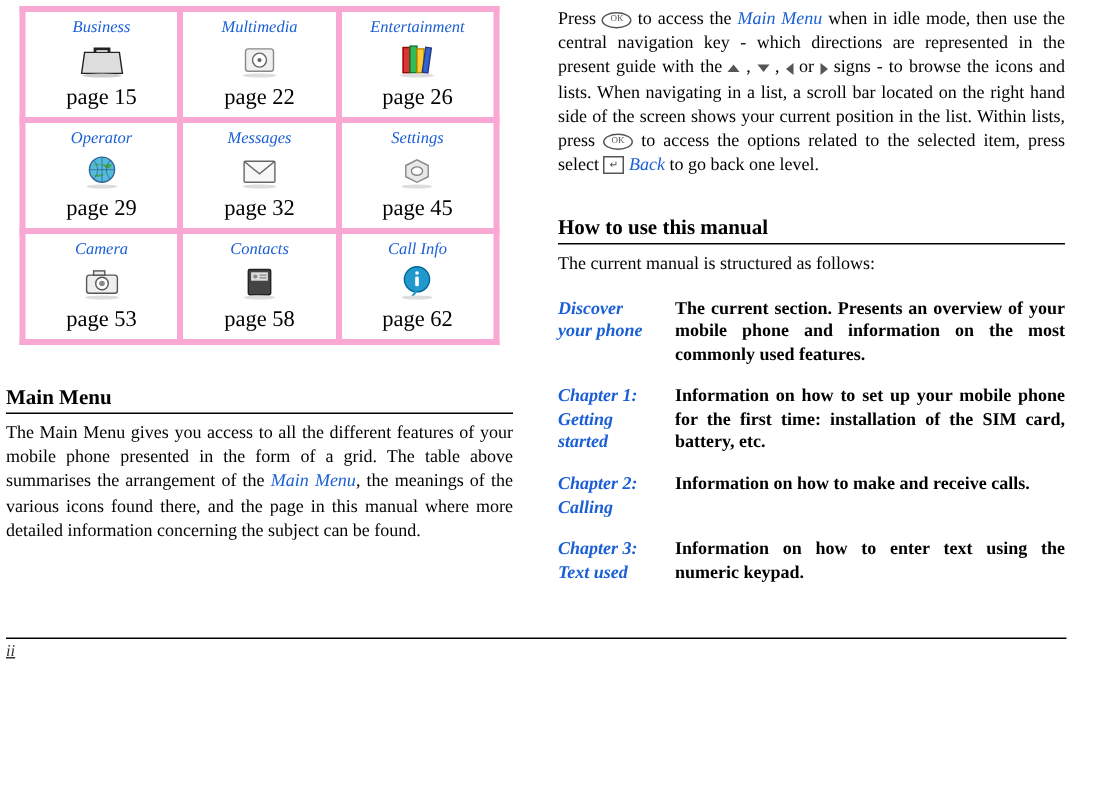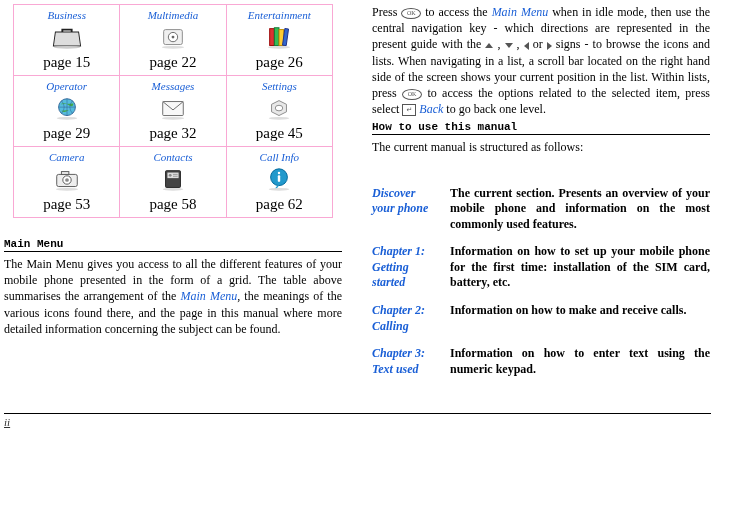--- a/index.html
+++ b/index.html
@@ -1,24 +1,24 @@
 <!DOCTYPE html>
 <html><head>
 <meta charset="utf-8">
 <style>
   * { margin: 0; padding: 0; box-sizing: border-box; }
   body { font-family: Georgia, 'Times New Roman', serif; font-size: 12px; color: #000; background: #fff; padding: 4px 20px 4px 4px; width: 731px; }
   .page { display: flex; gap: 30px; }
   .col { width: 338px; }
   .grid-table { border-collapse: collapse; margin: 0 auto 20px auto; width: 320px; }
-  .grid-table td { border: 1px solid #f9a8d4; text-align: center; vertical-align: top; padding: 4px 2px; width: 33.33%; }
+  .grid-table td { border: 4px solid #f9a8d4; text-align: center; vertical-align: top; padding: 4px 2px; width: 33.33%; }
   .cell-title { color: #1a5fd6; font-style: italic; font-size: 11px; display: block; margin-bottom: 2px; }
   .icon { width: 38px; height: 28px; display: block; margin: 3px auto 2px auto; }
   .page-ref { font-size: 15px; }
-  .section-h { font-family: Liberation Mono, monospace; font-weight: bold; font-size: 11px; margin-top: 4px; margin-bottom: 0; }
+  .section-h { font-family: Liberation Serif, serif; font-weight: bold; font-size: 14px; margin-top: 28px; margin-bottom: 0; }
   .rule { border: none; border-top: 1px solid #000; margin: 1px 0 4px 0; }
   .para { text-align: justify; line-height: 1.35; font-size: 12px; }
   .link { color: #1a5fd6; font-style: italic; }
   .chapters { display: table; border-spacing: 0; font-weight: bold; }
   .chapters .row { display: table-row; }
   .chapters .lbl { display: table-cell; color: #1a5fd6; font-style: italic; width: 78px; vertical-align: top; padding: 6px 10px 6px 0; line-height: 1.3; }
   .chapters .desc { display: table-cell; text-align: justify; vertical-align: top; padding: 6px 0; line-height: 1.3; }
   .footer { border-top: 1px solid #000; margin-top: 30px; padding-top: 2px; font-style: italic; font-size: 11px; color: #333; text-decoration: underline; }
   .key-oval { display: inline-flex; width: 20px; height: 11px; border: 1px solid #555; border-radius: 50%; vertical-align: middle; align-items: center; justify-content: center; font-size: 6px; color: #555; }
   .key-box { display: inline-flex; width: 14px; height: 12px; border: 1px solid #555; vertical-align: middle; align-items: center; justify-content: center; font-size: 7px; color: #555; }
@@ -142,21 +142,21 @@
     </p>
   </div>
 
   <div class="col">
     <p class="para">
       <span>Press </span><span class="key-oval">OK</span><span> to access the </span><span class="link">Main Menu</span><span> when in idle mode, then use the central navigation key - which directions are represented in the present guide with the </span><span class="tri tri-up"></span><span> , </span><span class="tri tri-down"></span><span> , </span><span class="tri tri-left"></span><span> or </span><span class="tri tri-right"></span><span> signs - to browse the icons and lists. When navigating in a list, a scroll bar located on the right hand side of the screen shows your current position in the list. Within lists, press </span><span class="key-oval">OK</span><span> to access the options related to the selected item, press select </span><span class="key-box">↵</span> <span class="link">Back</span><span> to go back one level.</span>
     </p>
 
     <h2 class="section-h">How to use this manual</h2>
     <hr class="rule">
-    <p class="para" style="margin-bottom:24px">The current manual is structured as follows:</p>
+    <p class="para" style="margin-bottom:8px">The current manual is structured as follows:</p>
 
     <div class="chapters">
       <div class="row">
         <div class="lbl">Discover your phone</div>
         <div class="desc">The current section. Presents an overview of your mobile phone and information on the most commonly used features.</div>
       </div>
       <div class="row">
         <div class="lbl">Chapter 1: Getting started</div>
         <div class="desc">Information on how to set up your mobile phone for the first time: installation of the SIM card, battery, etc.</div>
       </div>

